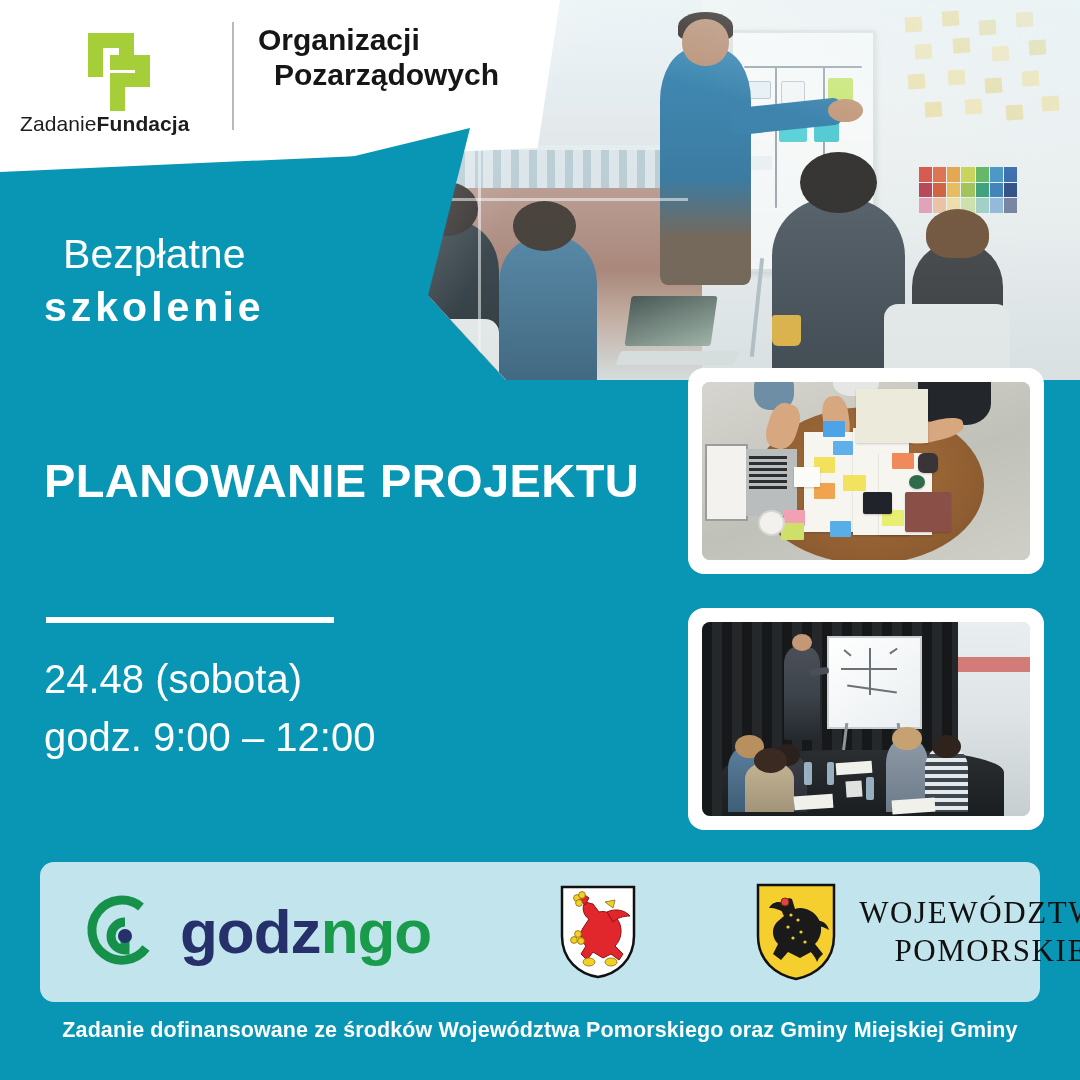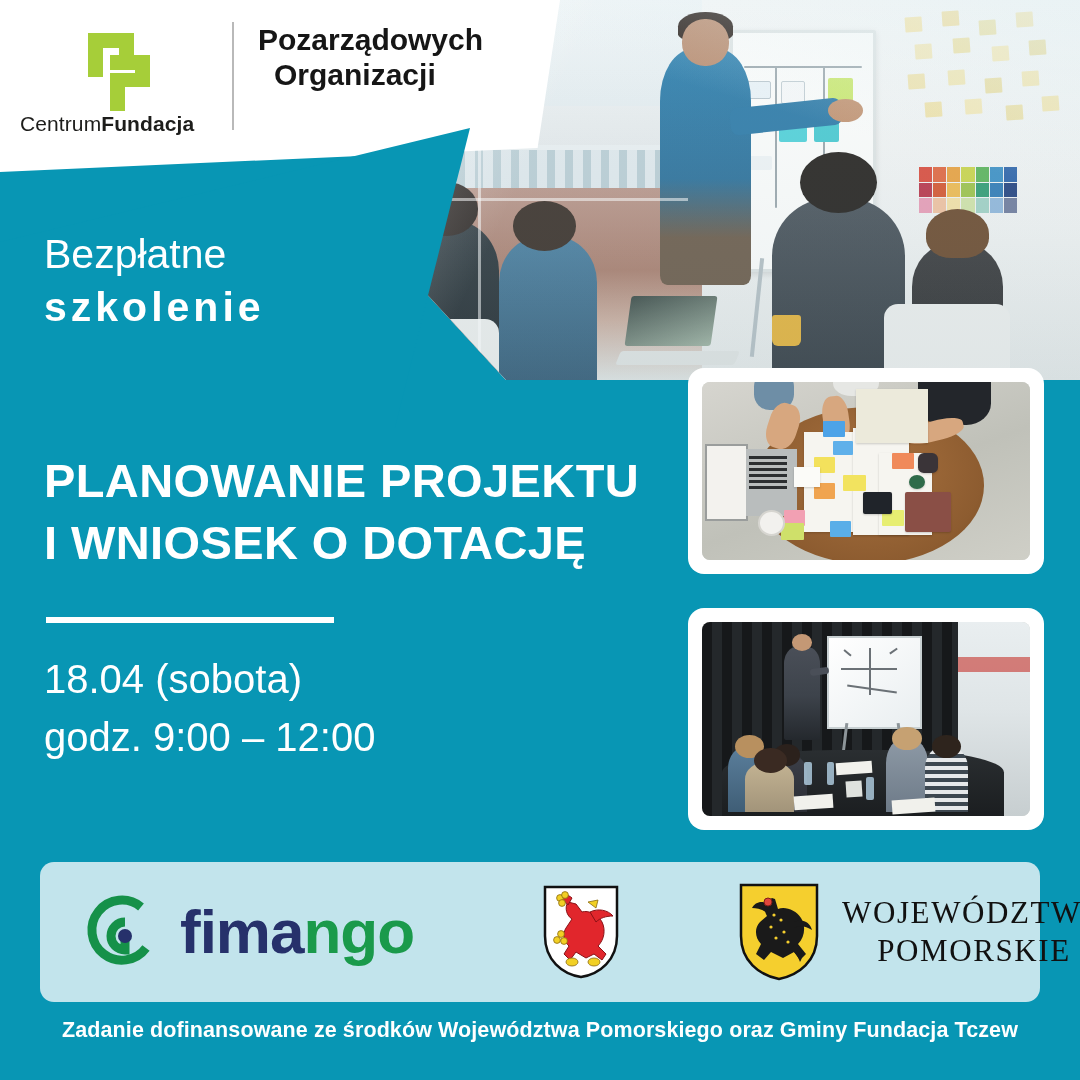--- a/index.html
+++ b/index.html
@@ -162,21 +162,21 @@
     position:absolute;left:0;top:128px;width:470px;height:300px;
     background:#0896b4;
     -webkit-clip-path:polygon(0 38%,100% 0,84% 100%,0 100%);
     clip-path:polygon(0 38%,100% 0,84% 100%,0 100%);
     z-index:6;
   }
 
   
   .intro{
     position:absolute;left:44px;top:228px;z-index:8;
-    color:#ffffff;font-size:41px;line-height:1.30;
+    color:#ffffff;font-size:41px;line-height:1.30;text-align:center;
   }
   .intro .strong{font-weight:bold;letter-spacing:4px;}
 
   .title{
     position:absolute;left:44px;top:450px;z-index:8;
     color:#ffffff;font-weight:bold;font-size:47px;line-height:1.32;
     letter-spacing:.4px;
   }
 
   .rule{
@@ -382,46 +382,45 @@
             <rect x="2" y="4" width="15" height="44"></rect>
             <rect x="33" y="4" width="15" height="26"></rect>
             <rect x="24" y="26" width="40" height="15"></rect>
             <rect x="49" y="26" width="15" height="32"></rect>
             <rect x="24" y="44" width="32" height="14"></rect>
             <rect x="24" y="44" width="15" height="38"></rect>
           </g>
         </svg>
       </div>
       <div class="logo-brand">
-        <span>Centrum</span><b>Fundacja</b>
+        <span>Zadanie</span><b>Fundacja</b>
       </div>
       <div class="divider-v"></div>
       <div class="cop-lines">
+        <div>Organizacji</div>
         <div>Pozarządowych</div>
-        <div>Organizacji</div>
       </div>
     </div>
   </div>
 
   <div class="teal-wedge"></div>
 
   <div class="intro">
     <div>Bezpłatne</div>
     <div class="strong">szkolenie</div>
   </div>
 
   <div class="title">
     <div>PLANOWANIE PROJEKTU</div>
-    <div>I WNIOSEK O DOTACJĘ</div>
   </div>
 
   <div class="rule"></div>
 
   <div class="details">
-    <div>18.04 (sobota)</div>
+    <div>24.48 (sobota)</div>
     <div>godz. 9:00 – 12:00</div>
   </div>
 
   <div class="card card-top">
     <div class="inner p2">
       <div class="floor"></div>
       <div class="table"></div>
 
       <div class="person" style="left:16%;top:-6%;width:12%;height:22%;background:#6e8ea6;"></div>
       <div class="skin" style="left:20%;top:12%;width:9%;height:26%;transform:rotate(18deg);"></div>
@@ -507,21 +506,21 @@
 
     <div class="fimango">
       <div class="fimango-mark">
         <svg viewBox="0 0 78 78" width="78" height="78" aria-hidden="true">
           <path d="M57 14 A30 30 0 1 0 62 55 L62 55" fill="none" stroke="#159149" stroke-width="9" stroke-linecap="butt"></path>
           <path d="M41 29 A14 14 0 1 0 41 57 L41 43" fill="none" stroke="#159149" stroke-width="9" stroke-linecap="butt"></path>
           <circle cx="41" cy="43" r="7" fill="#26316b"></circle>
         </svg>
       </div>
       <div class="fimango-text">
-        <span class="a">fima</span><span class="b">ngo</span>
+        <span class="a">godz</span><span class="b">ngo</span>
       </div>
     </div>
 
     <div class="crest-zp">
       <svg viewBox="0 0 78 96" width="78" height="96" aria-hidden="true">
         <path d="M3 3 H75 V52 C75 76 58 90 39 93 C20 90 3 76 3 52 Z" fill="#ffffff" stroke="#111" stroke-width="2.5"></path>
         <g fill="#e1262c" stroke="#8a1216" stroke-width="1">
           <path d="M26 18 C22 24 25 32 30 35 L24 44 C20 50 22 58 27 62 L22 70 L28 76 L34 68
                    L44 74 L52 70 L60 76 L64 70 L56 62 C62 56 64 46 60 38
                    C56 30 46 26 40 28 L34 20 Z"></path>
@@ -564,15 +563,15 @@
         </g>
       </svg>
     </div>
 
     <div class="woj-text">
       <div>WOJEWÓDZTWO</div>
       <div style="text-align:center;">POMORSKIE</div>
     </div>
   </div>
 
-  <div class="footer-note">Zadanie dofinansowane ze środków Województwa Pomorskiego oraz Gminy Fundacja Tczew</div>
+  <div class="footer-note">Zadanie dofinansowane ze środków Województwa Pomorskiego oraz Gminy Miejskiej Gminy</div>
 
 </div>
 
 </body></html>

